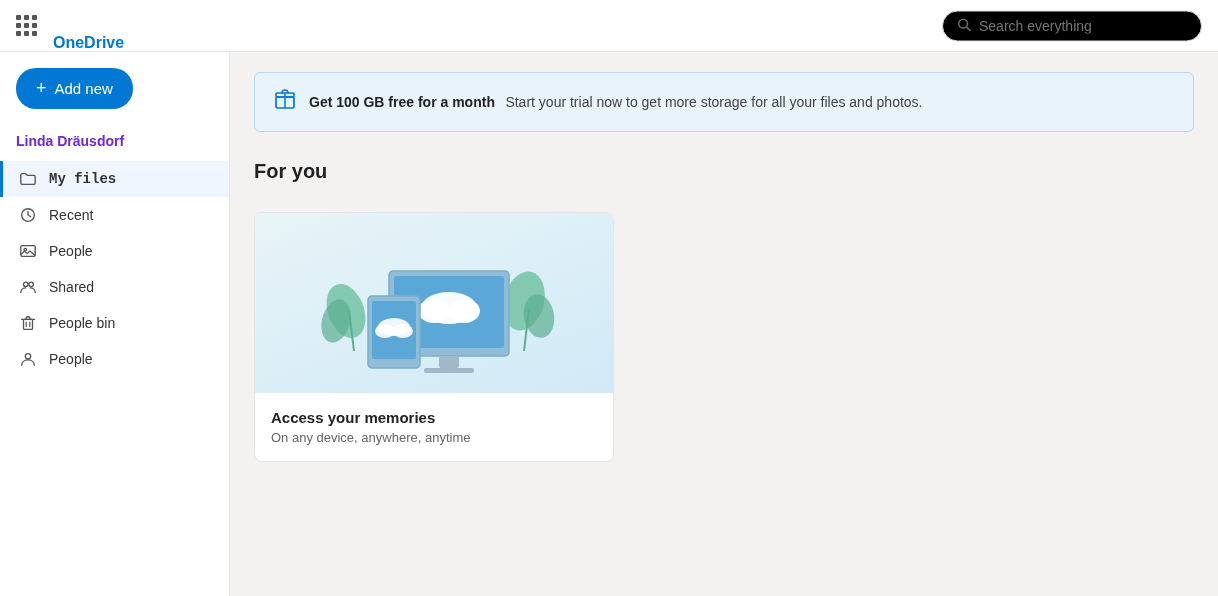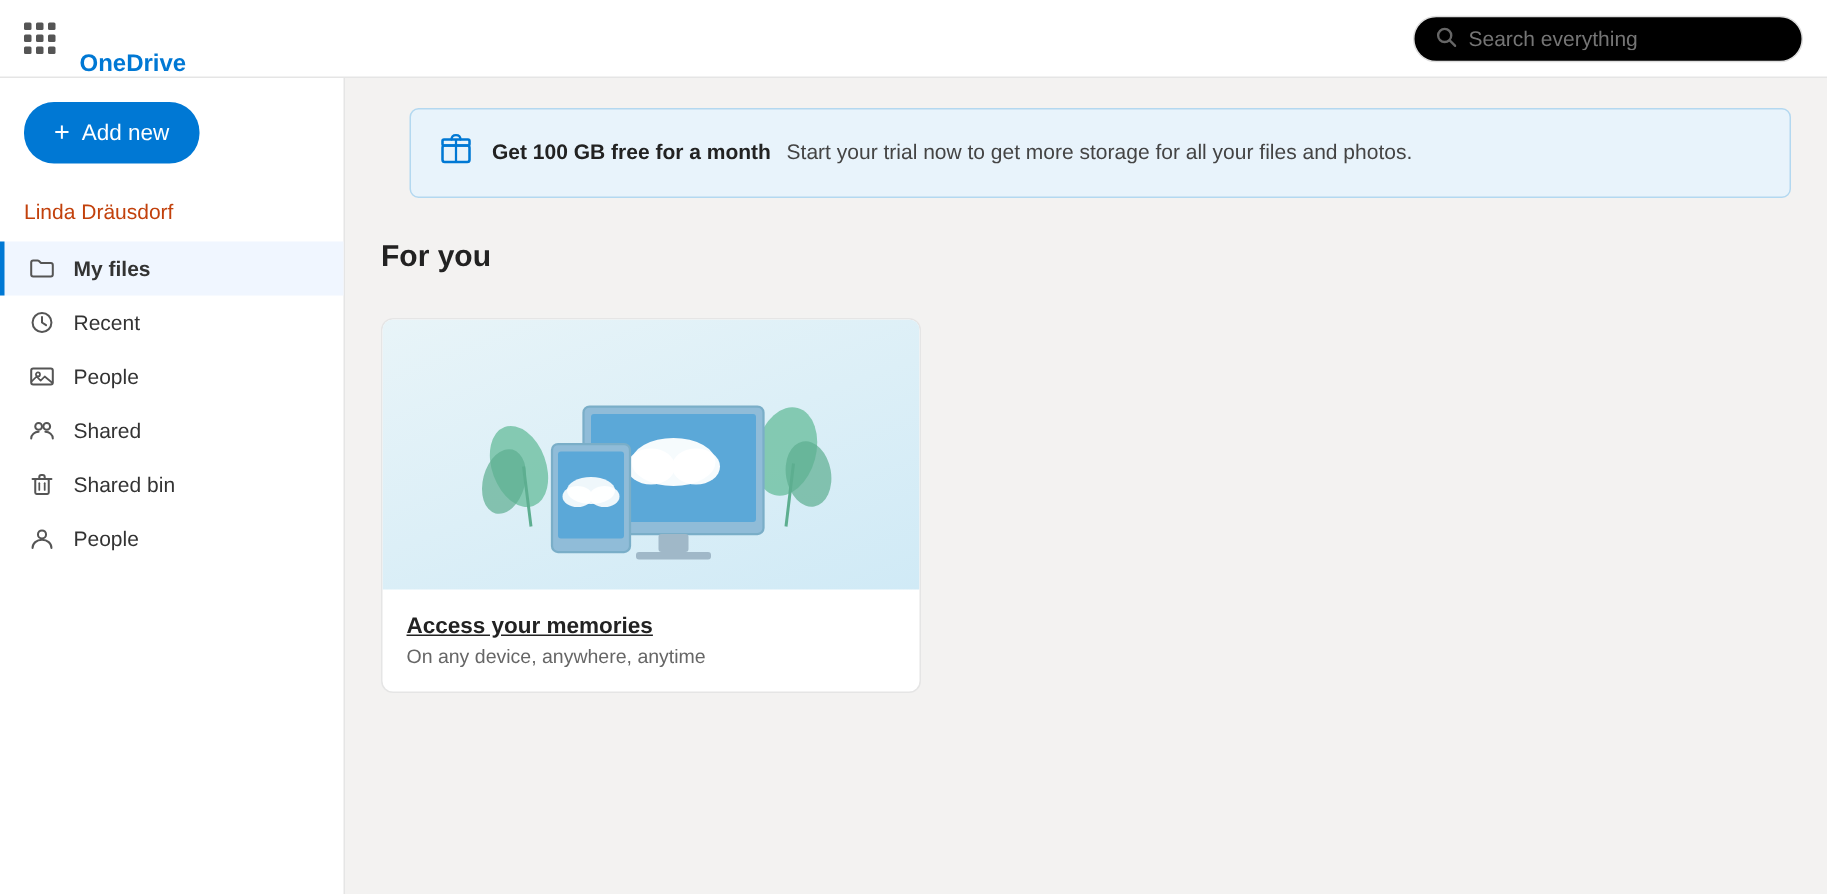--- a/index.html
+++ b/index.html
@@ -100,39 +100,40 @@
       cursor: pointer;
       margin: 0 16px 16px 16px;
       width: fit-content;
     }
     .add-new-btn .plus {
       font-size: 18px;
       font-weight: 300;
     }
     .user-name {
       font-size: 14px;
-      font-weight: 400;
-      color: #c2410c;
+      font-weight: 700;
+      color: #6d28d9;
       padding: 8px 24px 12px 16px;
     }
     .nav-item {
       display: flex;
       align-items: center;
       gap: 12px;
       padding: 9px 16px;
       font-size: 14px;
       color: #333;
       cursor: pointer;
       border-left: 3px solid transparent;
       position: relative;
     }
     .nav-item.active {
       border-left: 3px solid #0078d4;
       font-weight: 600;
       background: #f0f6ff;
+      font-family: Liberation Mono, monospace;
     }
     .nav-icon {
       width: 18px;
       height: 18px;
       display: flex;
       align-items: center;
       justify-content: center;
       color: #555;
       font-size: 16px;
     }
@@ -154,21 +155,20 @@
     
     .banner {
       background: #e8f3fb;
       border: 1px solid #b3d8f0;
       border-radius: 6px;
       padding: 14px 18px;
       display: flex;
       align-items: center;
       gap: 12px;
       margin-bottom: 28px;
-      margin-left: 19px;
     }
     .banner-icon {
       font-size: 22px;
       color: #0078d4;
       flex-shrink: 0;
     }
     .banner-bold {
       font-size: 14px;
       font-weight: 600;
       color: #222;
@@ -208,21 +208,20 @@
     }
     
     .card-content {
       padding: 16px;
     }
     .card-title {
       font-size: 15px;
       font-weight: 600;
       color: #222;
       margin-bottom: 4px;
-      text-decoration: underline;
     }
     .card-subtitle {
       font-size: 13px;
       color: #666;
     }
 
     
     svg.nav-svg {
       width: 18px;
       height: 18px;
@@ -313,21 +312,21 @@
     <div class="nav-item">
       <span class="nav-icon">
         <svg class="nav-svg" viewBox="0 0 20 20" xmlns="http://www.w3.org/2000/svg">
           <rect x="5" y="6" width="10" height="11" rx="1" stroke="#555" stroke-width="1.5" fill="none"></rect>
           <line x1="3" y1="6" x2="17" y2="6" stroke="#555" stroke-width="1.5" stroke-linecap="round"></line>
           <path d="M8 6V4.5A1.5 1.5 0 019.5 3h1A1.5 1.5 0 0112 4.5V6" stroke="#555" stroke-width="1.5" fill="none" stroke-linecap="round"></path>
           <line x1="8" y1="9" x2="8" y2="14" stroke="#555" stroke-width="1.3" stroke-linecap="round"></line>
           <line x1="12" y1="9" x2="12" y2="14" stroke="#555" stroke-width="1.3" stroke-linecap="round"></line>
         </svg>
       </span>
-      <span>Shared bin</span>
+      <span>People bin</span>
     </div>
 
 
     <div class="nav-item">
       <span class="nav-icon">
         <svg class="nav-svg" viewBox="0 0 20 20" xmlns="http://www.w3.org/2000/svg">
           <circle cx="10" cy="7" r="3" stroke="#555" stroke-width="1.5" fill="none"></circle>
           <path d="M3 17c0-3.5 3-6 7-6s7 2.5 7 6" stroke="#555" stroke-width="1.5" fill="none" stroke-linecap="round"></path>
         </svg>
       </span>

